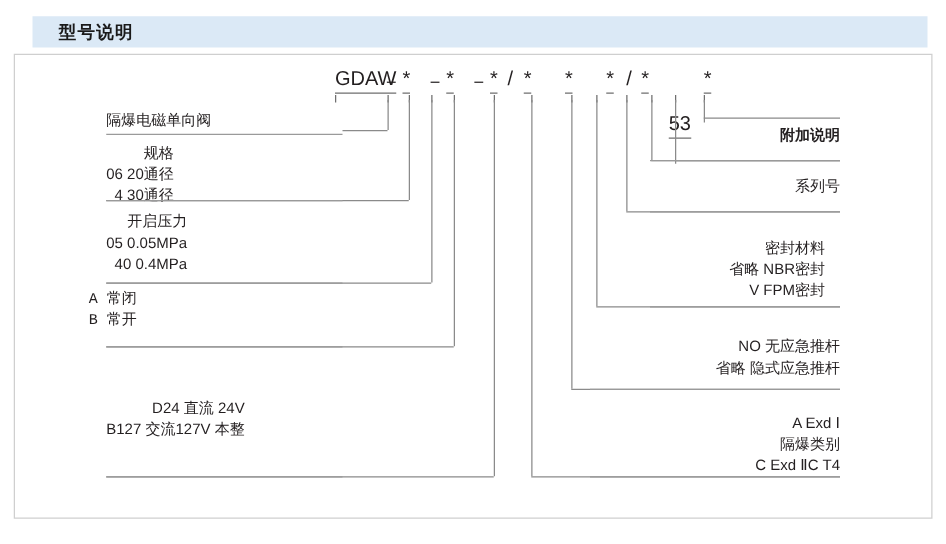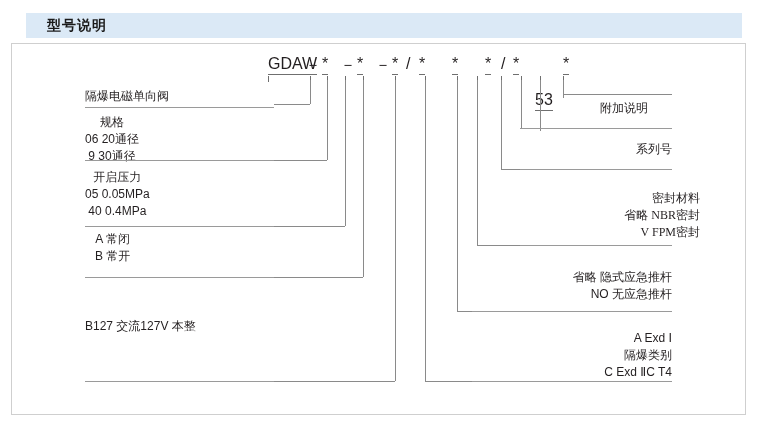--- a/index.html
+++ b/index.html
@@ -34,21 +34,21 @@
   .code-tok{position:absolute;top:0;white-space:nowrap;}
   .code-tok.ul{border-bottom:1px solid #6f6f6f;padding-bottom:1px;}
 
   
   .v{position:absolute;width:1px;background:#8a8a8a;}
   .h{position:absolute;height:1px;background:#8a8a8a;}
   .tick{position:absolute;width:1px;height:6px;background:#6f6f6f;}
 
   
   .lbl{position:absolute;font-size:12px;line-height:17px;color:#231f20;white-space:nowrap;}
-  .lbl.L{text-align:center;}
+  .lbl.L{text-align:right;}
   .lbl.R{text-align:right;}
   .row{display:block;}
   .und{position:absolute;height:1px;background:#9a9a9a;}
 </style>
 </head>
 <body>
 
 <div class="page">
 
   <div class="header-bar"></div>
@@ -114,55 +114,56 @@
       <div class="h" style="left: 563px; top: 94px; width: 109px;"></div>
     </div>
 
   <div id="labels">
       <div class="lbl L" style="top: 88px; left: 85px;">
         <div class="row">隔爆电磁单向阀</div>
       </div>
       <div class="lbl L" style="top: 114px; left: 85px;">
         <div class="row">规格</div>
         <div class="row">06   20通径</div>
-        <div class="row">9   30通径</div>
+        <div class="row">4   30通径</div>
       </div>
       <div class="und" style="left: 85px; top: 160px; width: 189px;"></div>
       <div class="lbl L" style="top: 169px; left: 85px;">
         <div class="row">开启压力</div>
         <div class="row">05   0.05MPa</div>
         <div class="row">40   0.4MPa</div>
       </div>
       <div class="und" style="left: 85px; top: 226px; width: 189px;"></div>
-      <div class="lbl L" style="top: 231px; left: 95px;">
+      <div class="lbl L" style="top: 231px; left: 71px; font-family: Liberation Mono, monospace;">
         <div class="row">A   常闭</div>
         <div class="row">B   常开</div>
       </div>
       <div class="und" style="left: 85px; top: 277px; width: 189px;"></div>
       <div class="lbl L" style="top: 318px; left: 85px;">
+        <div class="row">D24      直流 24V</div>
         <div class="row">B127    交流127V 本整</div>
       </div>
       <div class="und" style="left: 85px; top: 381px; width: 189px;"></div>
-      <div class="lbl R" style="top: 100px; left: 448px; width: 200px;">
+      <div class="lbl R" style="top: 100px; left: 472px; width: 200px; font-weight: bold;">
         <div class="row">附加说明</div>
       </div>
       <div class="und" style="left: 520px; top: 128px; width: 152px;"></div>
       <div class="lbl R" style="top: 141px; left: 472px; width: 200px;">
         <div class="row">系列号</div>
       </div>
       <div class="und" style="left: 520px; top: 169px; width: 152px;"></div>
-      <div class="lbl R" style="top: 190px; left: 500px; width: 200px; font-family: Liberation Serif, serif;">
+      <div class="lbl R" style="top: 190px; left: 460px; width: 200px;">
         <div class="row">密封材料</div>
         <div class="row">省略   NBR密封</div>
         <div class="row">V      FPM密封</div>
       </div>
       <div class="und" style="left: 520px; top: 245px; width: 152px;"></div>
       <div class="lbl R" style="top: 269px; left: 472px; width: 200px;">
+        <div class="row">NO    无应急推杆</div>
         <div class="row">省略  隐式应急推杆</div>
-        <div class="row">NO    无应急推杆</div>
       </div>
       <div class="und" style="left: 472px; top: 311px; width: 200px;"></div>
       <div class="lbl R" style="top: 330px; left: 472px; width: 200px;">
         <div class="row">A             Exd Ⅰ</div>
         <div class="row">隔爆类别</div>
         <div class="row">C    Exd ⅡC T4</div>
       </div>
       <div class="und" style="left: 472px; top: 381px; width: 200px;"></div>
       <div class="und" style="left: 85px; top: 107px; width: 189px;"></div>
     </div>

